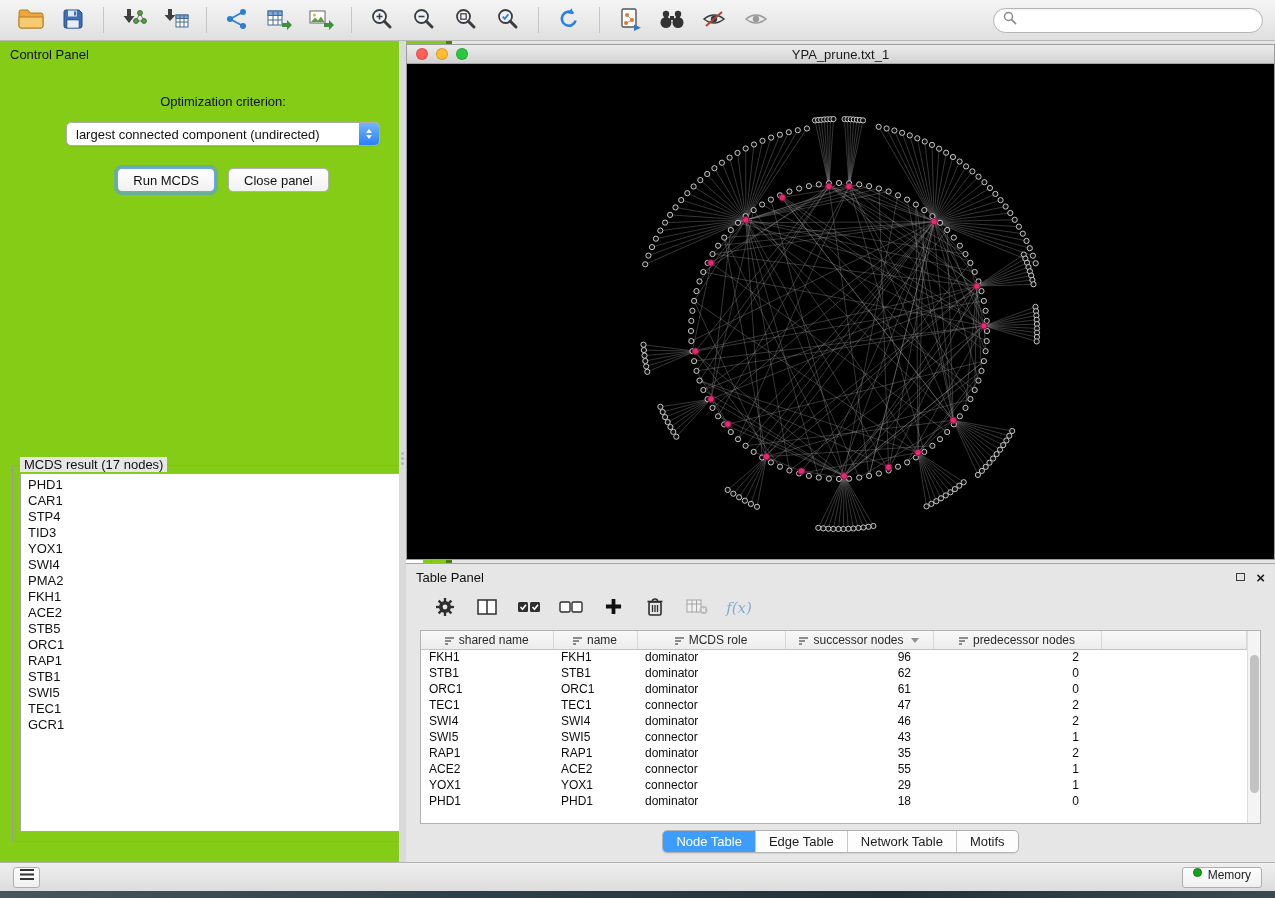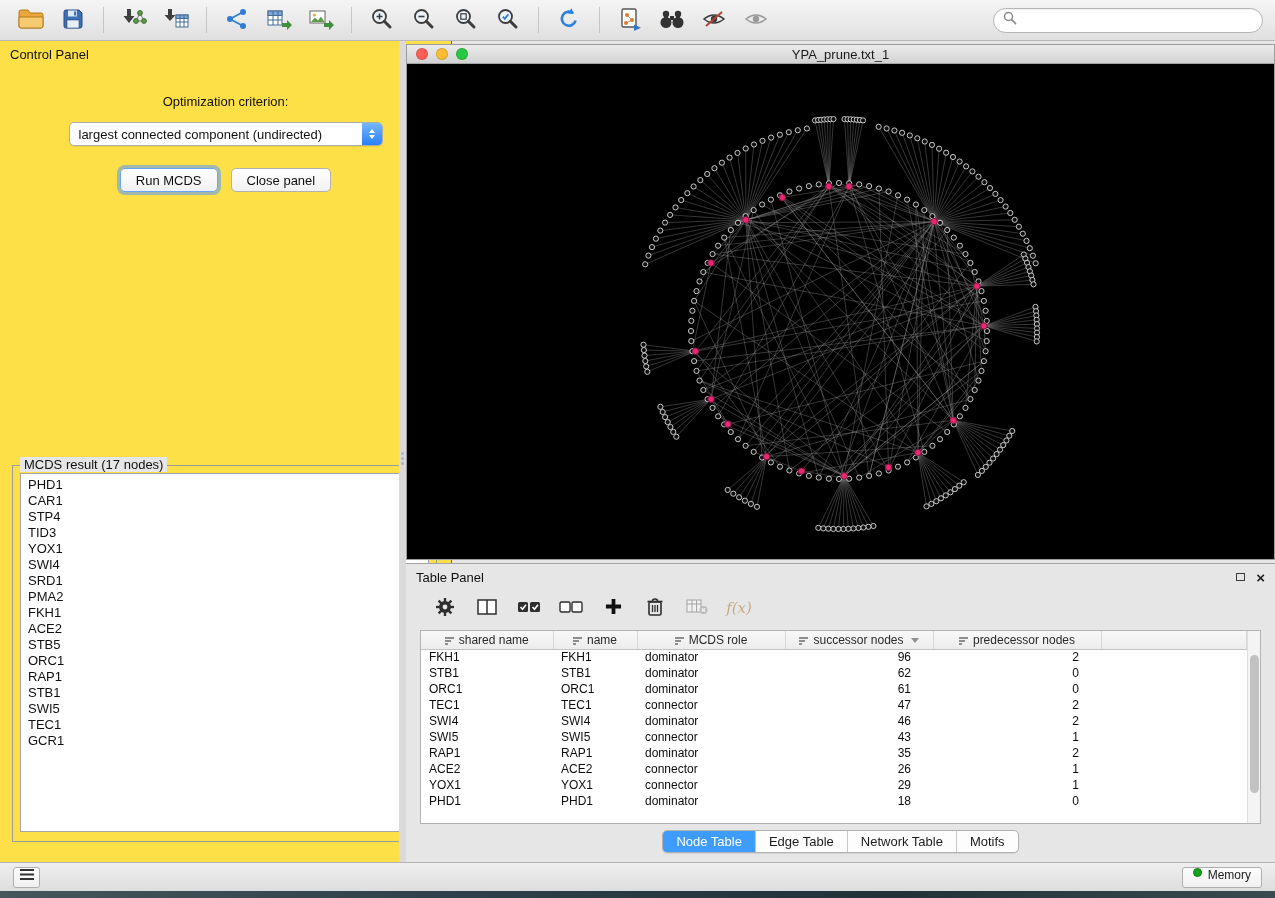--- a/index.html
+++ b/index.html
@@ -8,21 +8,21 @@
   .app{position:relative;width:1275px;height:898px;background:#e6e6e6}
 
   
   .toolbar{position:absolute;top:0;left:0;right:0;height:41px;background:linear-gradient(#f5f5f5,#e0e0e0);border-bottom:1px solid #b9b9b9;display:flex;align-items:center;padding:0 12px;gap:4px}
   .tb-btn{width:38px;height:32px;display:flex;align-items:center;justify-content:center;background:transparent;border:none;border-radius:4px;cursor:default}
   .tb-sep{width:1px;height:26px;background:#c6c6c6;margin:0 7px}
   .search-wrap{margin-left:auto;width:270px;height:25px;border:1px solid #b5b5b5;border-radius:13px;background:#fff;display:flex;align-items:center;padding:0 9px;gap:6px;box-shadow:inset 0 1px 2px rgba(0,0,0,.06)}
   .search-wrap input{border:none;outline:none;flex:1;font-size:13px;background:transparent;font-family:"Liberation Sans",sans-serif}
 
   
-  .control-panel{position:absolute;top:41px;left:0;width:452px;bottom:36px;background:#fde047;border-right:1px solid #4d7c0f}
+  .control-panel{position:absolute;top:41px;left:0;width:452px;bottom:36px;background:#84cc16;border-right:6px solid #4d7c0f}
   .panel-header{height:27px;display:flex;align-items:center;padding:0 10px;font-size:13px}
   .win-icons{margin-left:auto;display:flex;gap:11px;align-items:center}
   .float-icon{width:9px;height:8px;border:1.5px solid #3c3c3c;display:inline-block}
   .close-icon{font-size:15px;font-weight:bold;color:#1e1e1e;line-height:1}
   .seg{display:inline-flex;border:1px solid #b2b2b2;border-radius:5px;background:#fdfdfd;overflow:hidden;box-shadow:0 1px 1px rgba(0,0,0,.08)}
   .seg>div{padding:3px 13px;font-size:13px;color:#1c1c1c;border-right:1px solid #c9c9c9;white-space:nowrap}
   .seg>div:last-child{border-right:none}
   .seg>div.active{background:#3e9cfd;color:#fff}
   .cp-tabs-row{display:flex;justify-content:center;margin-top:6px}
   .opt-label{text-align:center;font-size:13px;margin-top:26px}
@@ -51,21 +51,21 @@
   .net-title{position:absolute;left:0;right:0;text-align:center;font-size:13px;color:#1a1a1a}
   .net-canvas{position:absolute;top:19px;left:0;right:0;bottom:0;background:#000;overflow:hidden}
   .net-canvas svg{display:block;width:100%;height:100%}
 
   
   .table-panel{position:absolute;left:406px;right:0;top:563px;bottom:36px;background:#e6e6e6;border-top:1px solid #a5a5a5}
   .tp-header{height:26px;display:flex;align-items:center;padding:0 10px;font-size:13px}
   .tp-toolbar{height:36px;display:flex;align-items:center;gap:16px;padding-left:26px}
   .ticon{width:26px;height:26px;display:flex;align-items:center;justify-content:center;border:none;background:transparent;cursor:default}
   .ticon.disabled{opacity:.45}
-  .fx-label{font-family:"DejaVu Serif",serif;font-style:italic;font-size:15px;color:#a16207}
+  .fx-label{font-family:"DejaVu Serif",serif;font-style:italic;font-size:15px;color:#0369a1}
   .table-wrap{position:absolute;left:14px;right:14px;top:66px;bottom:38px;background:#fff;border:1px solid #b3b3b3;overflow:hidden}
   table{border-collapse:collapse;table-layout:fixed;width:calc(100% - 13px)}
   col.c1{width:132px}col.c2{width:84px}col.c3{width:148px}col.c4{width:148px}col.c5{width:168px}
   thead th{height:18px;background:linear-gradient(#f8f8f8,#ececec);border-right:1px solid #d8d8d8;border-bottom:1px solid #c3c3c3;font-weight:normal;font-size:12px;color:#2a2a2a;text-align:center;white-space:nowrap;overflow:hidden}
   tbody td{height:16px;font-size:12px;color:#0c0c0c;padding:0 8px;white-space:nowrap;overflow:hidden}
   tbody td.num{text-align:right;padding-right:22px}
   .sort-glyph{display:inline-block;width:9px;height:8px;margin-right:5px;vertical-align:-1px;background:linear-gradient(#8d8d8d,#8d8d8d) 0 0/9px 2px no-repeat,linear-gradient(#8d8d8d,#8d8d8d) 0 3px/6px 2px no-repeat,linear-gradient(#8d8d8d,#8d8d8d) 0 6px/3px 2px no-repeat}
   .chev{display:inline-block;width:0;height:0;border-left:4px solid transparent;border-right:4px solid transparent;border-top:5px solid #8f8f8f;margin-left:7px;vertical-align:1px}
   .vscroll{position:absolute;top:0;bottom:0;right:0;width:13px;background:#f4f4f4;border-left:1px solid #ddd}
   .vthumb{position:absolute;left:1.5px;right:1.5px;top:24px;height:138px;background:#c2c2c2;border-radius:5px}
@@ -244,21 +244,20 @@
     </div>
     <div class="result-group">
       <span class="result-legend">MCDS result (17 nodes)</span>
       <div class="result-list">
           <div class="mcds-item">PHD1</div>
           <div class="mcds-item">CAR1</div>
           <div class="mcds-item">STP4</div>
           <div class="mcds-item">TID3</div>
           <div class="mcds-item">YOX1</div>
           <div class="mcds-item">SWI4</div>
-          <div class="mcds-item">SRD1</div>
           <div class="mcds-item">PMA2</div>
           <div class="mcds-item">FKH1</div>
           <div class="mcds-item">ACE2</div>
           <div class="mcds-item">STB5</div>
           <div class="mcds-item">ORC1</div>
           <div class="mcds-item">RAP1</div>
           <div class="mcds-item">STB1</div>
           <div class="mcds-item">SWI5</div>
           <div class="mcds-item">TEC1</div>
           <div class="mcds-item">GCR1</div>
@@ -957,21 +956,21 @@
               <td>RAP1</td>
               <td>dominator</td>
               <td class="num">35</td>
               <td class="num">2</td>
               <td></td>
             </tr>
             <tr>
               <td>ACE2</td>
               <td>ACE2</td>
               <td>connector</td>
-              <td class="num">26</td>
+              <td class="num">55</td>
               <td class="num">1</td>
               <td></td>
             </tr>
             <tr>
               <td>YOX1</td>
               <td>YOX1</td>
               <td>connector</td>
               <td class="num">29</td>
               <td class="num">1</td>
               <td></td>

